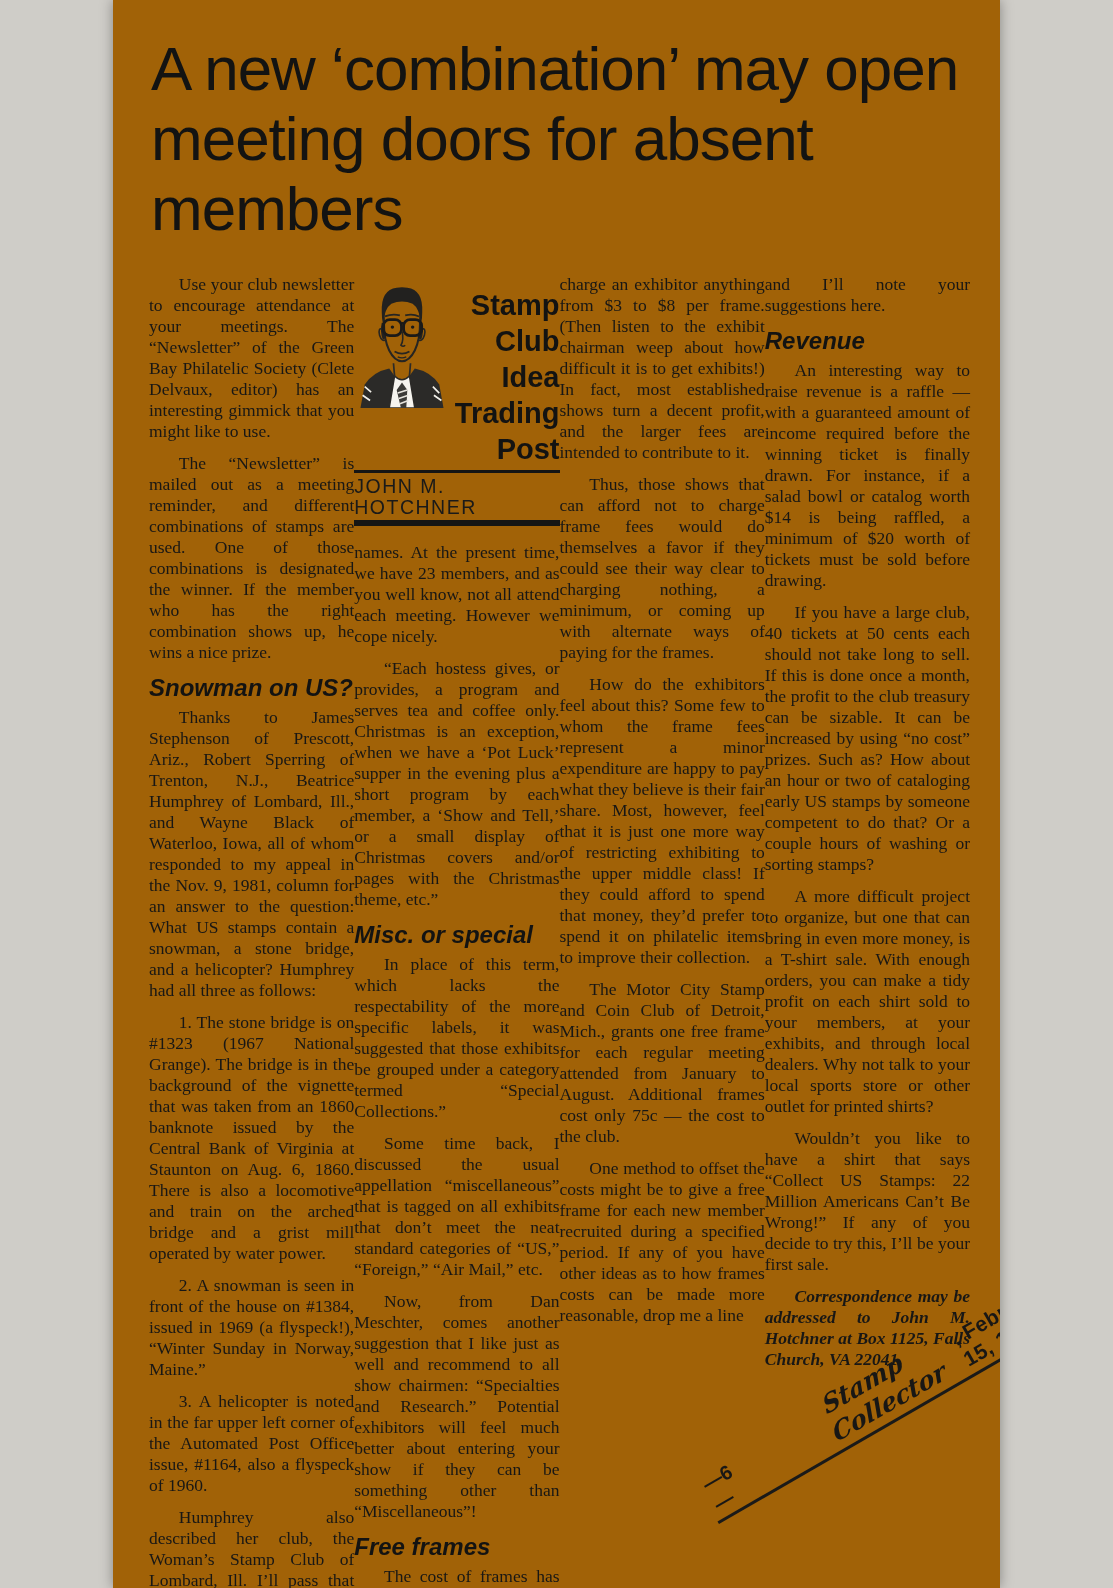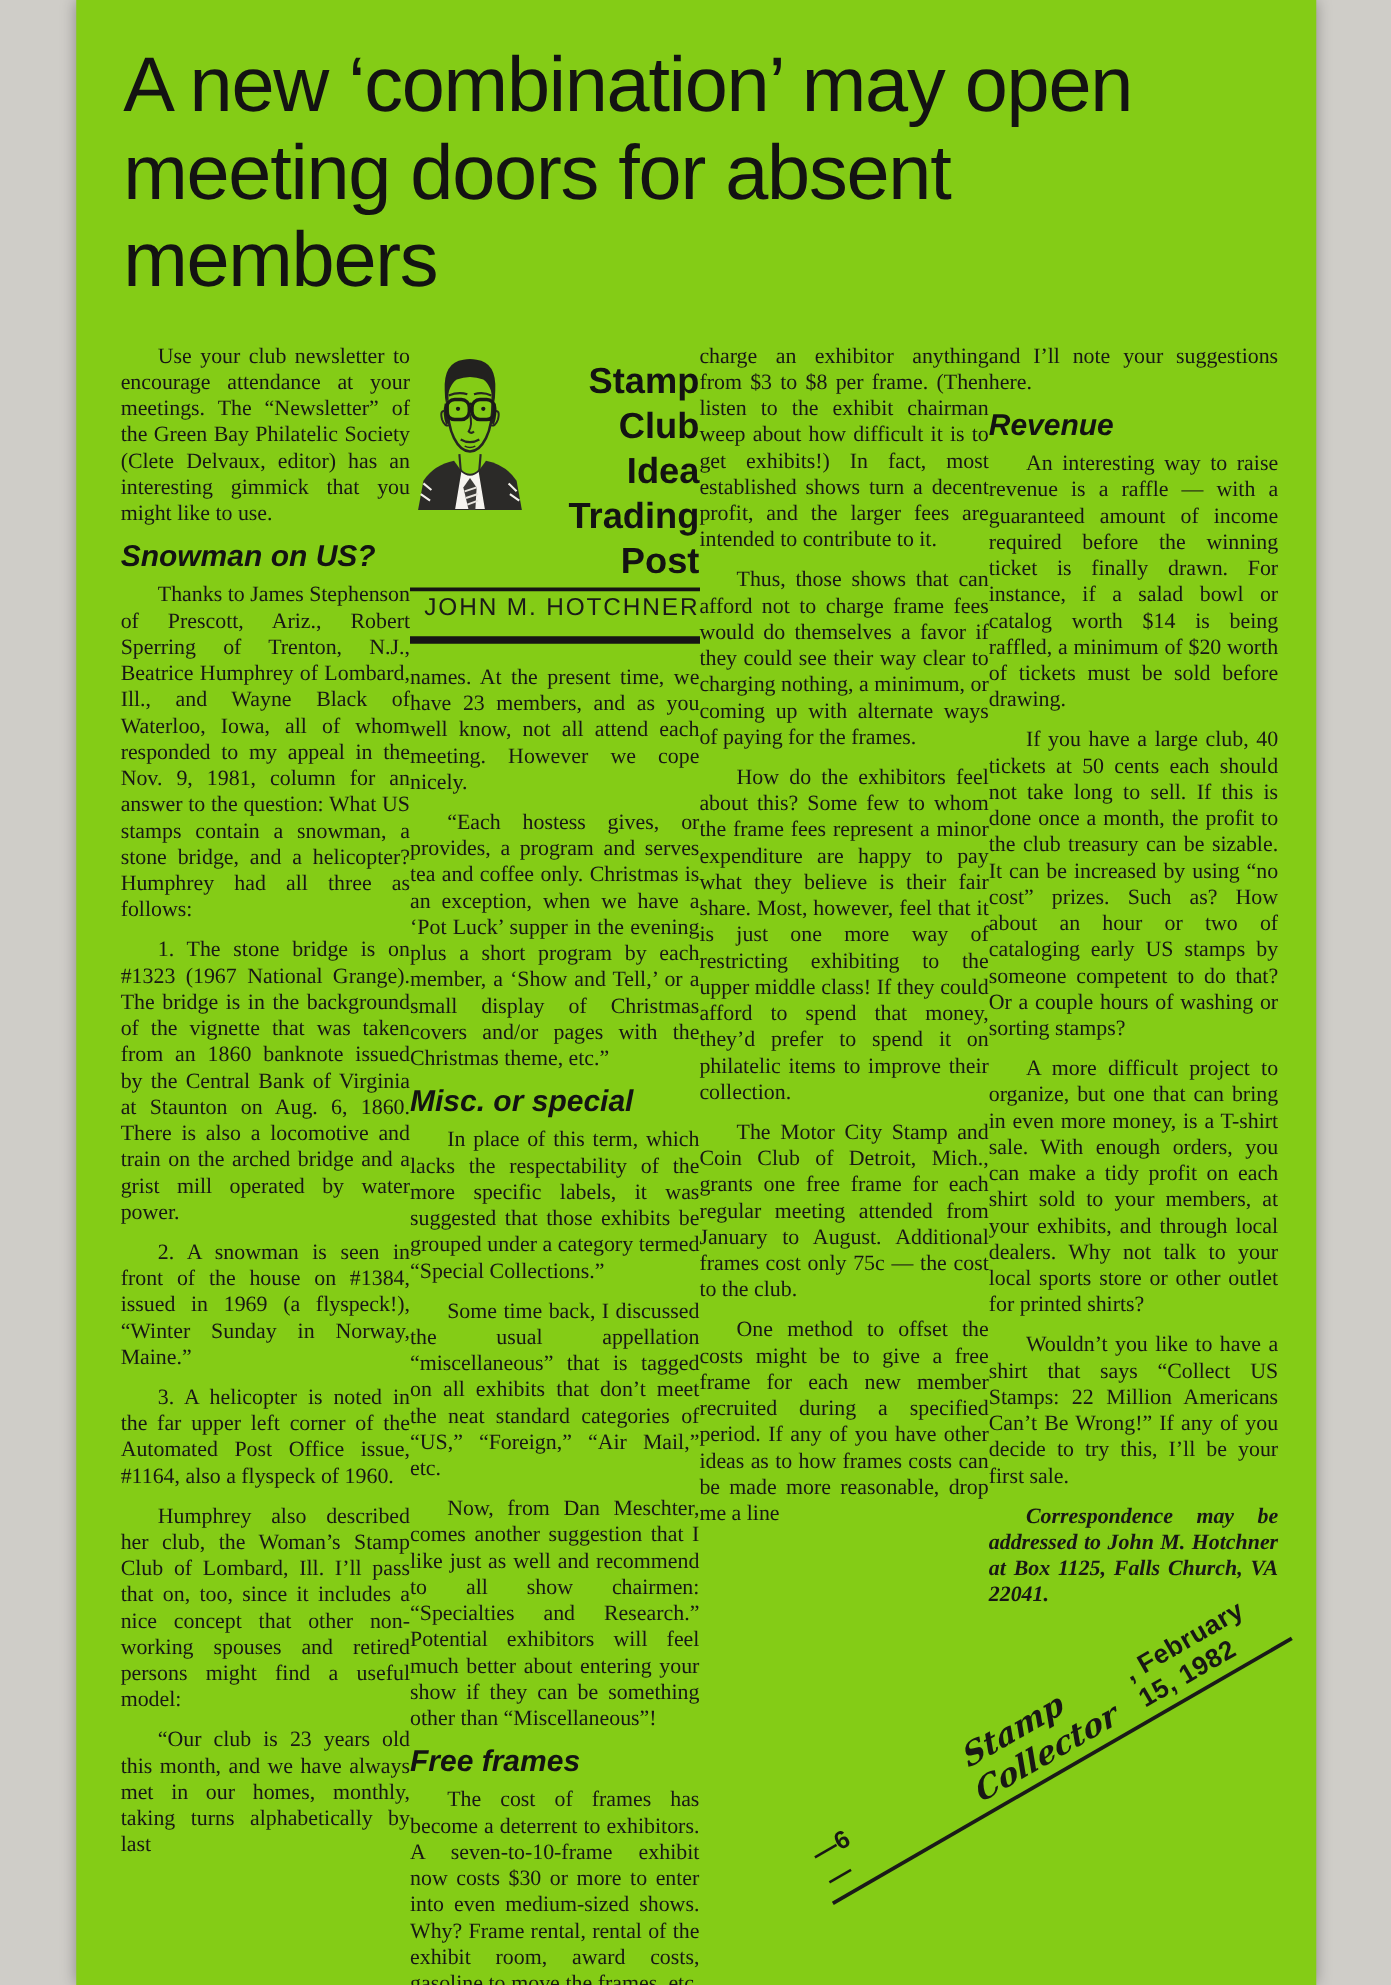--- a/index.html
+++ b/index.html
@@ -1,20 +1,20 @@
 <!DOCTYPE html>
 <html lang="en"><head>
 <meta charset="utf-8">
 <style>
   html,body { margin:0; padding:0; background:#cfcdc8; }
   .page {
     position:relative;
-    width:992px; height:1588px;
+    width:887px; height:1588px;
     margin:0 auto;
-    background:#84cc16;
+    background:#a16207;
     color:#181715;
     overflow:hidden;
     font-family:"Liberation Serif", serif;
     box-shadow:0 0 12px rgba(0,0,0,.35);
   }
   .inner { padding:24px 30px 0 36px; }
 
   .headline {
     font-family:"Liberation Sans", sans-serif;
     font-weight:400;
@@ -52,24 +52,24 @@
   .portrait { width:96px; flex:none; }
   .masthead-title {
     flex:1; text-align:right;
     font-family:"Liberation Sans", sans-serif;
     font-weight:700; font-size:29px; line-height:1.24;
     padding-top:12px; color:#131312;
   }
   .rule-thin  { border-top:3px solid #151514; margin-top:2px; }
   .rule-thick { border-top:6px solid #151514; }
   .byline {
-    text-align:right;
+    text-align:left;
     font-family:"Liberation Sans", sans-serif;
     font-size:19.5px; letter-spacing:1.5px;
-    padding:3px 0 12px 0; color:#1a1a19;
+    padding:3px 0 2px 0; color:#1a1a19;
   }
 
   
   .footer-stamp {
     position:absolute; left:606px; top:1450px;
     width:424px; height:74px;
     pointer-events:none;
   }
   .stamp-rot {
     width:100%; height:100%; box-sizing:border-box;
@@ -98,20 +98,21 @@
 
 <div class="page">
   <div class="inner">
 
     <h1 class="headline">A new ‘combination’ may open meeting doors for absent members</h1>
 
     <div class="columns">
 
       <div class="col">
         <p>Use your club newsletter to encourage attendance at your meetings. The “Newsletter” of the Green Bay Philatelic Society (Clete Delvaux, editor) has an interesting gimmick that you might like to use.</p>
+        <p>The “Newsletter” is mailed out as a meeting reminder, and different combinations of stamps are used. One of those combinations is designated the winner. If the member who has the right combination shows up, he wins a nice prize.</p>
         <h2 class="sect">Snowman on US?</h2>
         <p>Thanks to James Stephenson of Prescott, Ariz., Robert Sperring of Trenton, N.J., Beatrice Humphrey of Lombard, Ill., and Wayne Black of Waterloo, Iowa, all of whom responded to my appeal in the Nov. 9, 1981, column for an answer to the question: What US stamps contain a snowman, a stone bridge, and a helicopter? Humphrey had all three as follows:</p>
         <p>1. The stone bridge is on #1323 (1967 National Grange). The bridge is in the background of the vignette that was taken from an 1860 banknote issued by the Central Bank of Virginia at Staunton on Aug. 6, 1860. There is also a locomotive and train on the arched bridge and a grist mill operated by water power.</p>
         <p>2. A snowman is seen in front of the house on #1384, issued in 1969 (a flyspeck!), “Winter Sunday in Norway, Maine.”</p>
         <p>3. A helicopter is noted in the far upper left corner of the Automated Post Office issue, #1164, also a flyspeck of 1960.</p>
         <p>Humphrey also described her club, the Woman’s Stamp Club of Lombard, Ill. I’ll pass that on, too, since it includes a nice concept that other non-working spouses and retired persons might find a useful model:</p>
         <p>“Our club is 23 years old this month, and we have always met in our homes, monthly, taking turns alphabetically by last</p>
       </div>
 
       <div class="col">

